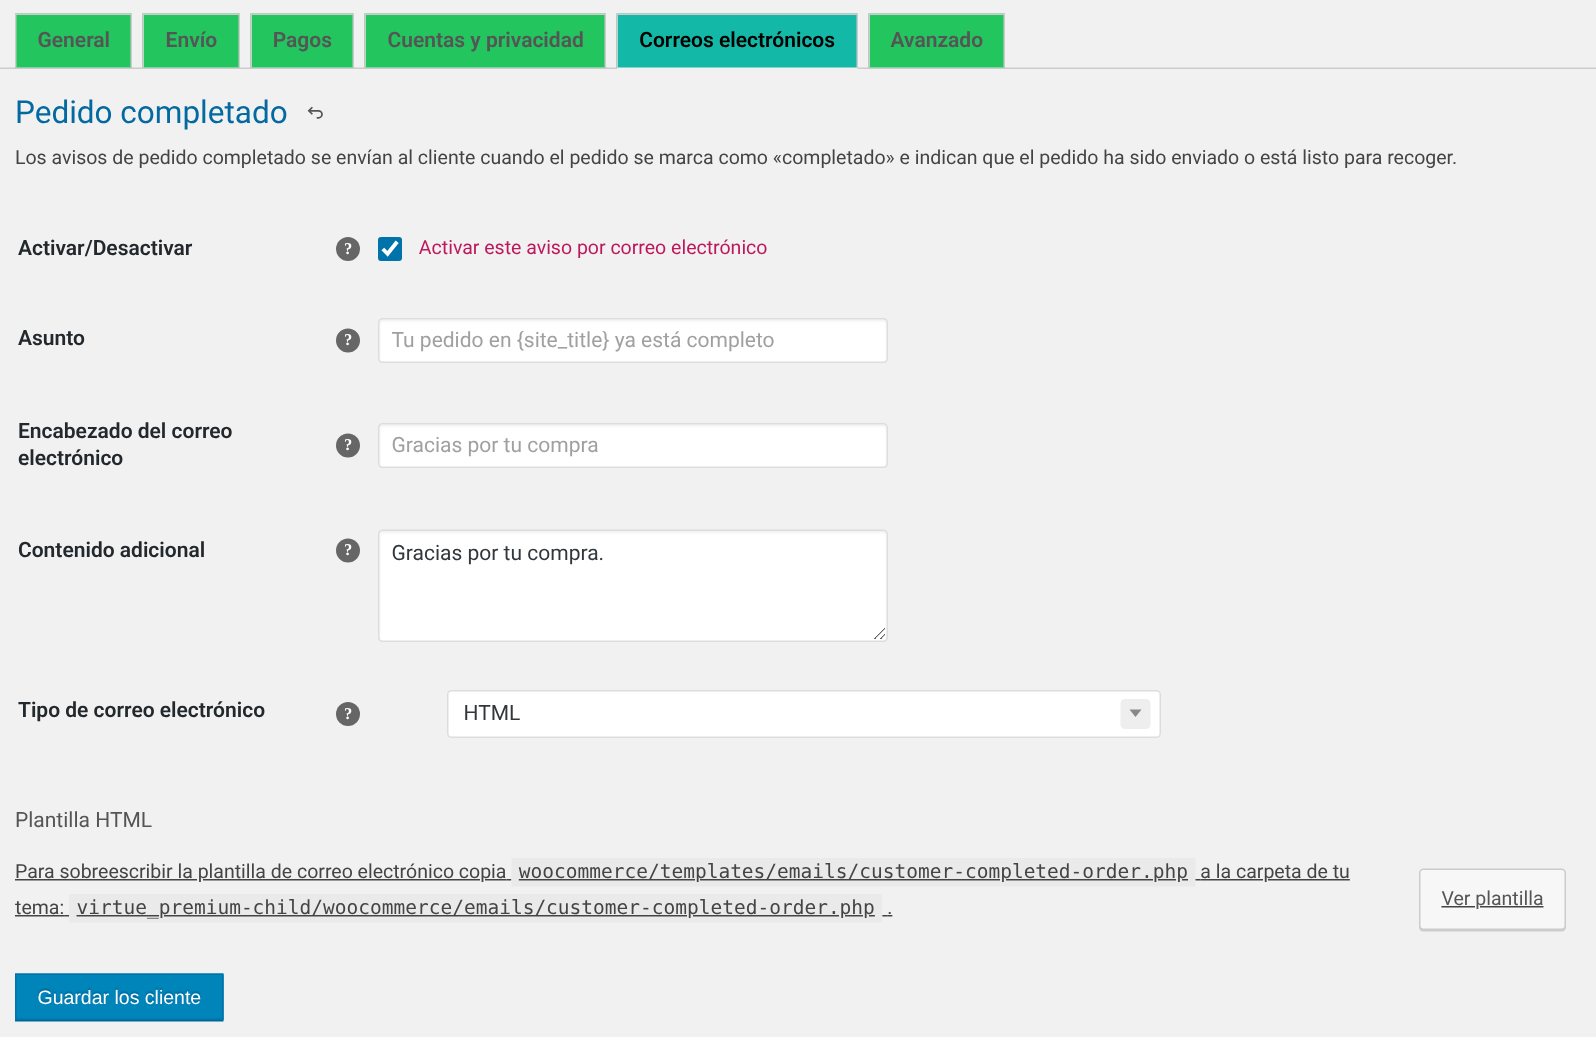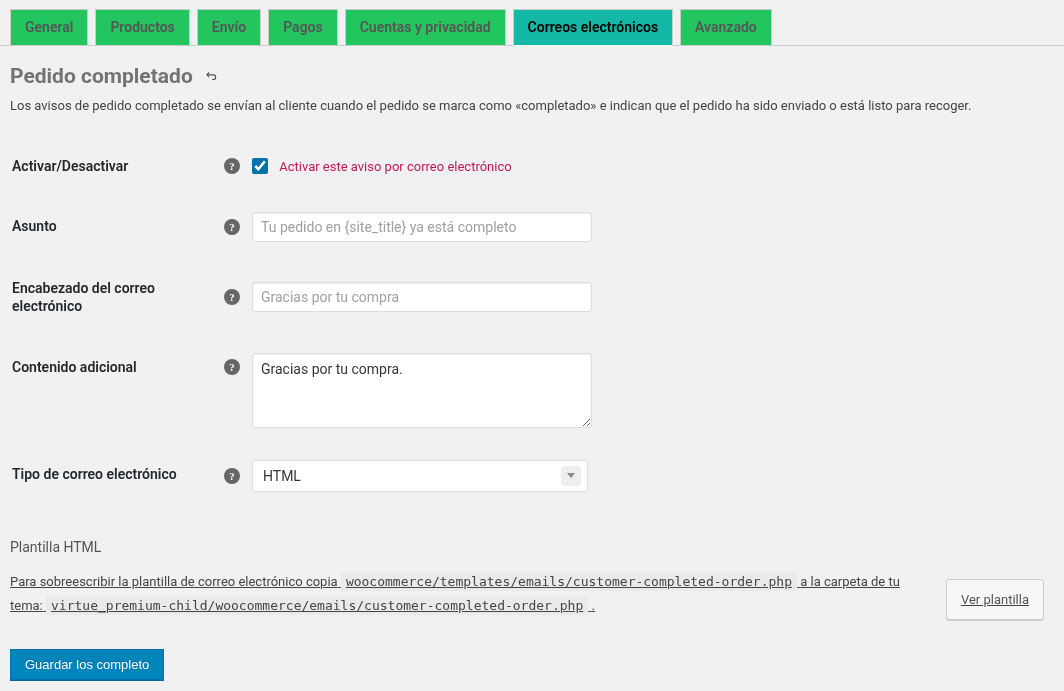--- a/index.html
+++ b/index.html
@@ -48,22 +48,22 @@
       color: #000;
       margin-bottom: -1px;
     }
     .nav-tab-wrapper::after {
       content: "";
       display: table;
       clear: both;
     }
     h2.page-title {
       font-size: 21px;
-      font-weight: 700;
-      color: #737373;
+      font-weight: 400;
+      color: #0369a1;
       padding: 18px 0 4px 0;
     }
     .back-link {
       display: inline-block;
       vertical-align: middle;
       margin-left: 6px;
       color: #555;
       font-size: 16px;
       text-decoration: none;
     }
@@ -144,22 +144,23 @@
       color: #a0a0a0;
     }
     textarea {
       height: 75px;
       resize: both;
       line-height: 1.4;
     }
     .select-wrap {
       position: relative;
       display: inline-block;
-      width: 336px;
-      vertical-align: middle;
+      width: 476px;
+      vertical-align: middle;
+      margin-left: 46px;
     }
     .select-display {
       border: 1px solid #ddd;
       border-radius: 3px;
       padding: 7px 30px 7px 10px;
       font-size: 14px;
       color: #32373c;
       background: #fff;
       cursor: pointer;
       position: relative;
@@ -243,21 +244,20 @@
     }
     .field-cell.top .help-tip {
       margin-top: 6px;
     }
   </style>
 </head>
 <body>
 
 <div class="nav-tab-wrapper">
   <a class="nav-tab">General</a>
-  <a class="nav-tab">Productos</a>
   <a class="nav-tab">Envío</a>
   <a class="nav-tab">Pagos</a>
   <a class="nav-tab">Cuentas y privacidad</a>
   <a class="nav-tab nav-tab-active">Correos electrónicos</a>
   <a class="nav-tab">Avanzado</a>
 </div>
 
 <div class="wrap">
   <h2 class="page-title">
     <span>Pedido completado</span>
@@ -335,14 +335,14 @@
     <p class="template-text">
       <span>Para sobreescribir la plantilla de correo electrónico copia</span>
       <code>woocommerce/templates/emails/customer-completed-order.php</code>
       <span>a la carpeta de tu tema:</span>
       <code>virtue_premium-child/woocommerce/emails/customer-completed-order.php</code>
       <span>.</span>
     </p>
     <a class="button">Ver plantilla</a>
   </div>
 
-  <button class="button-primary">Guardar los completo</button>
+  <button class="button-primary">Guardar los cliente</button>
 </div>
 
 </body></html>

